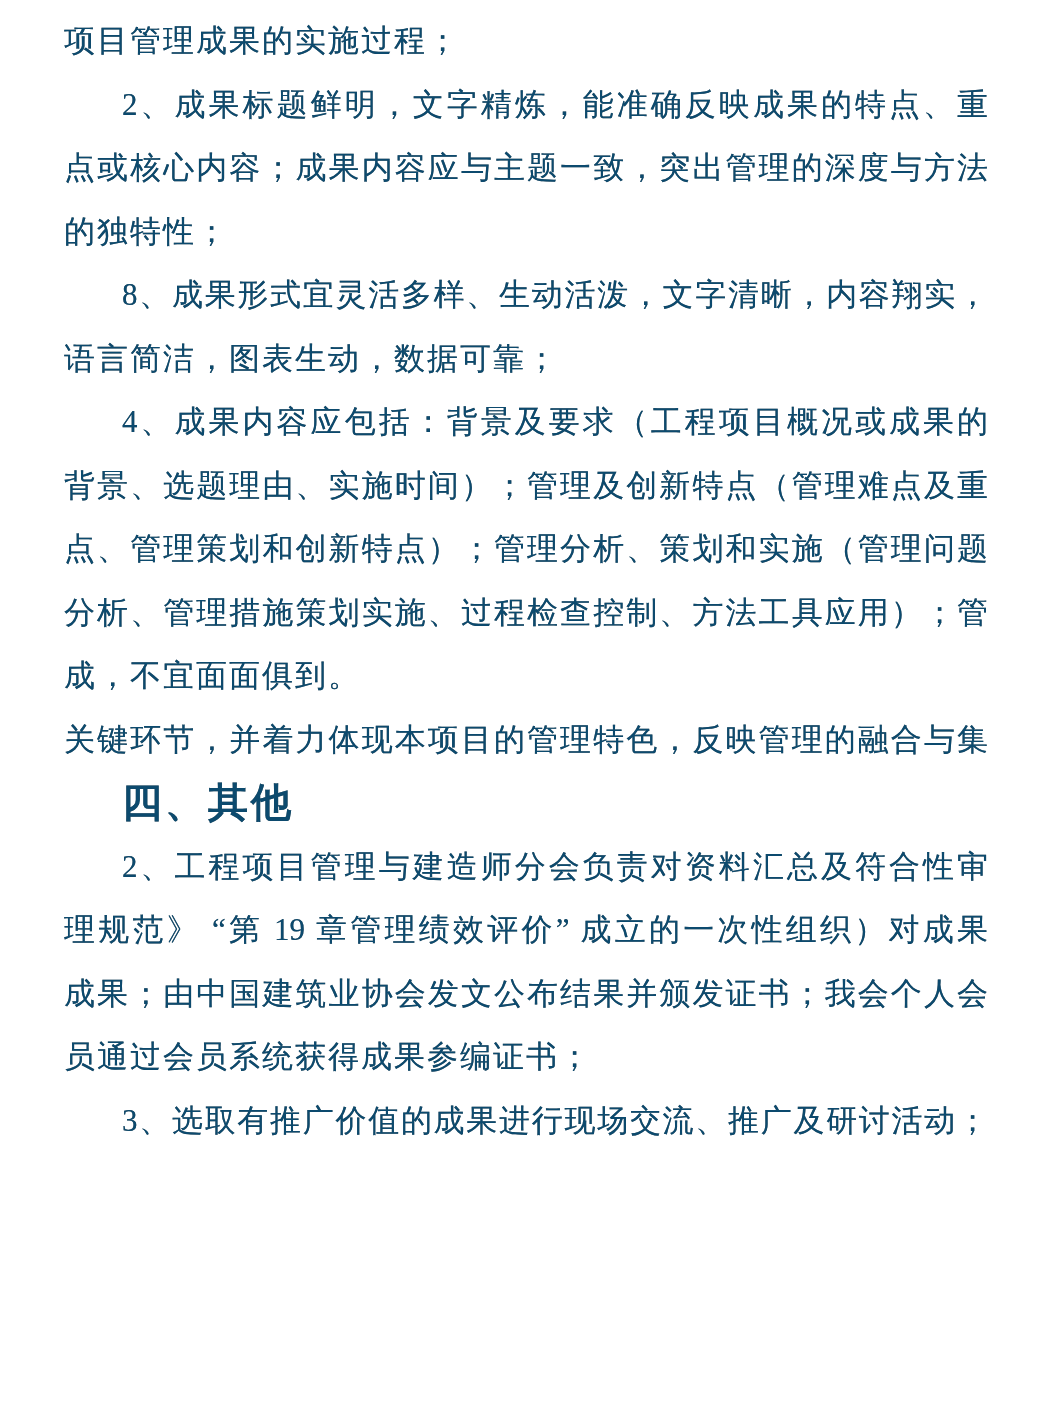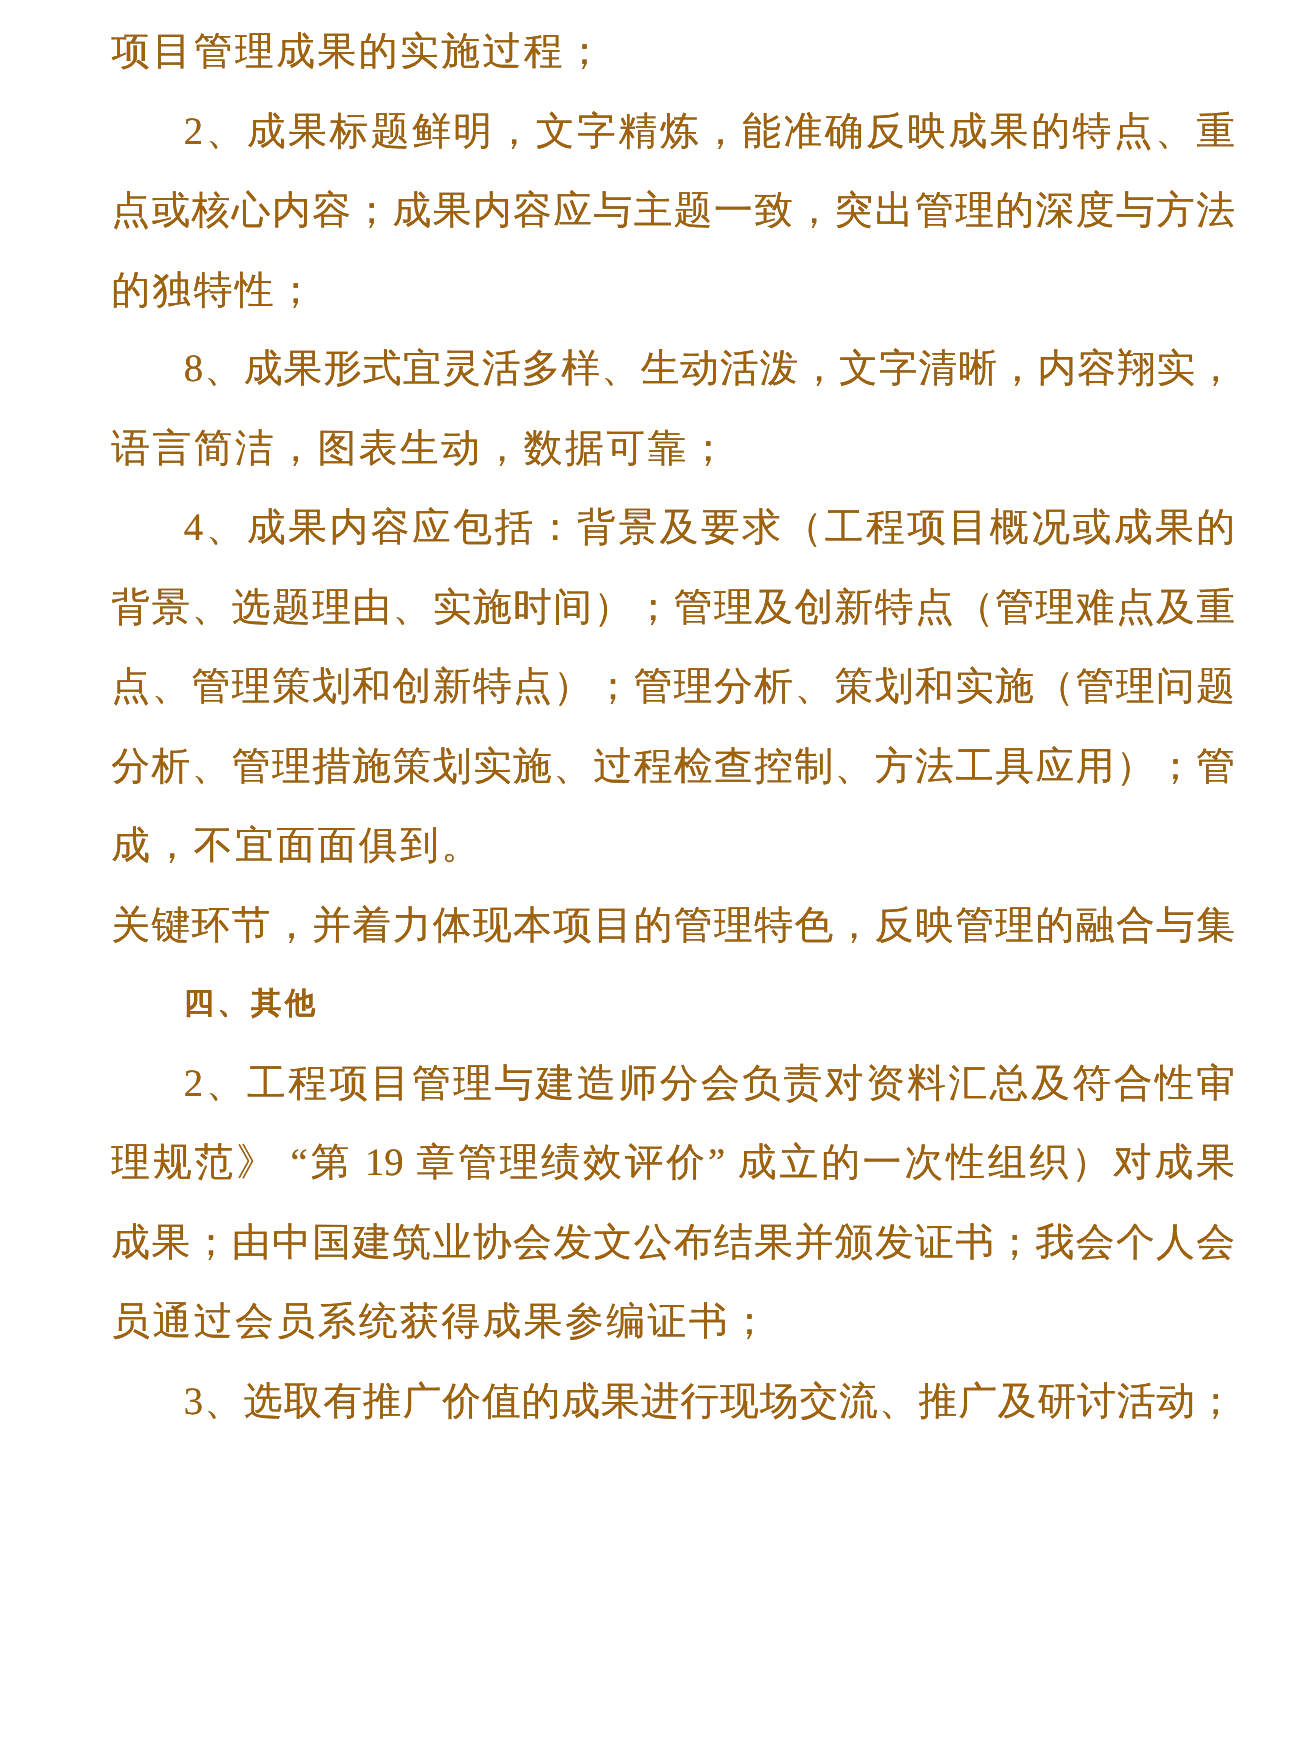--- a/index.html
+++ b/index.html
@@ -21,39 +21,38 @@
   .doc-lines {
     width: 100%;
   }
   .line {
     height: 63.5px;
     line-height: 63.5px;
     font-size: 31px;
     letter-spacing: 2px;
     white-space: nowrap;
     text-align: left;
-    color: #a16207;
+    color: #0c4a6e;
     
     text-shadow: 0 0 0.4px rgba(0,0,0,0.55);
-    margin-left: 25px;
   }
   .line.fill {
     letter-spacing: 0;
     white-space: normal;
     text-align: justify;
     text-align-last: justify;
     text-justify: inter-character;
   }
   .line.indent {
     padding-left: 58px;
   }
   .line.bold {
     font-family: "Liberation Sans", "DejaVu Sans", sans-serif;
     font-weight: bold;
-    font-size: 24px;
+    font-size: 40px;
     letter-spacing: 3px;
   }
 </style>
 </head>
 <body>
 
 <div class="page">
   <div class="doc-lines" id="doc-lines">
       <div class="line">项目管理成果的实施过程；</div>
       <div class="line fill indent">2、成果标题鲜明，文字精炼，能准确反映成果的特点、重</div>

